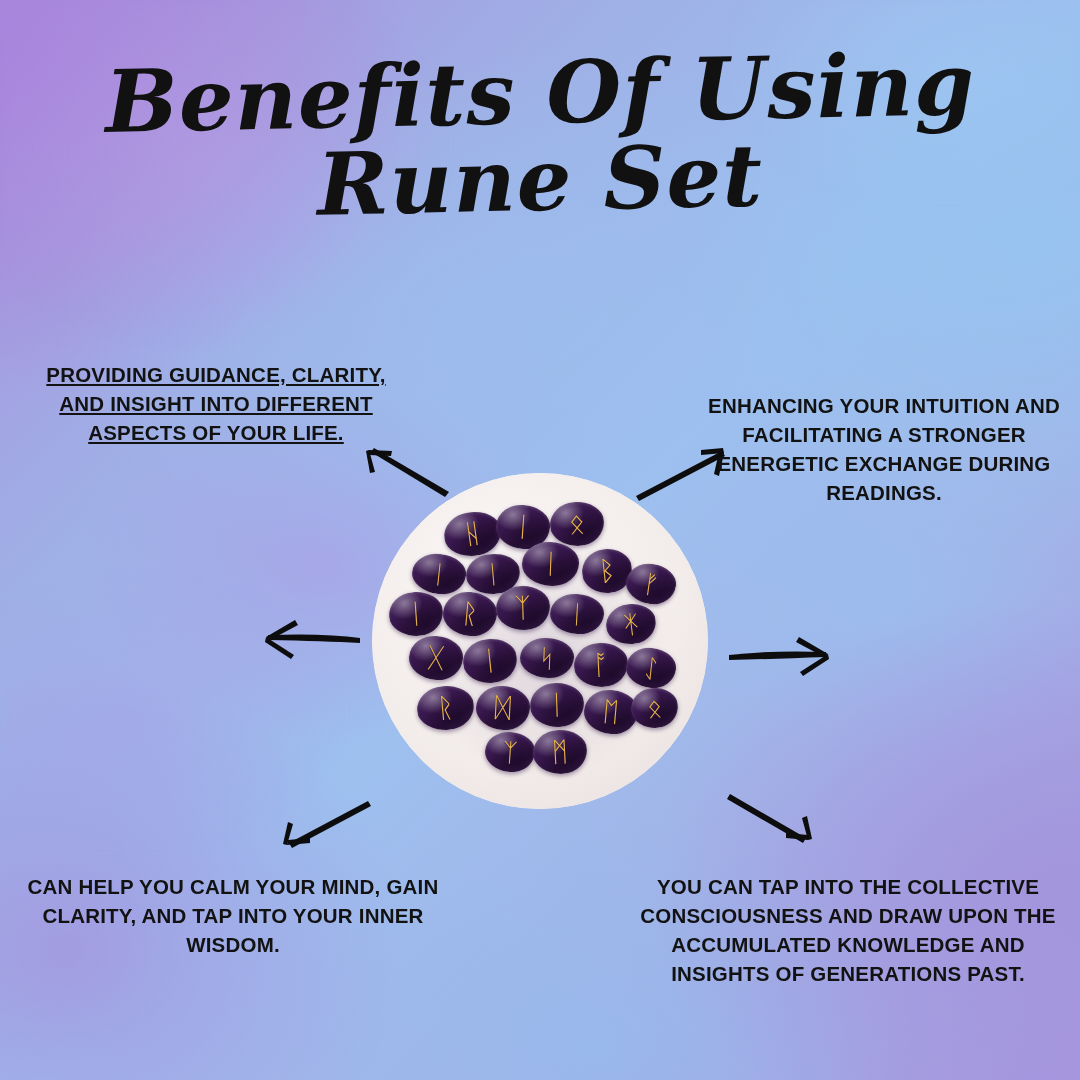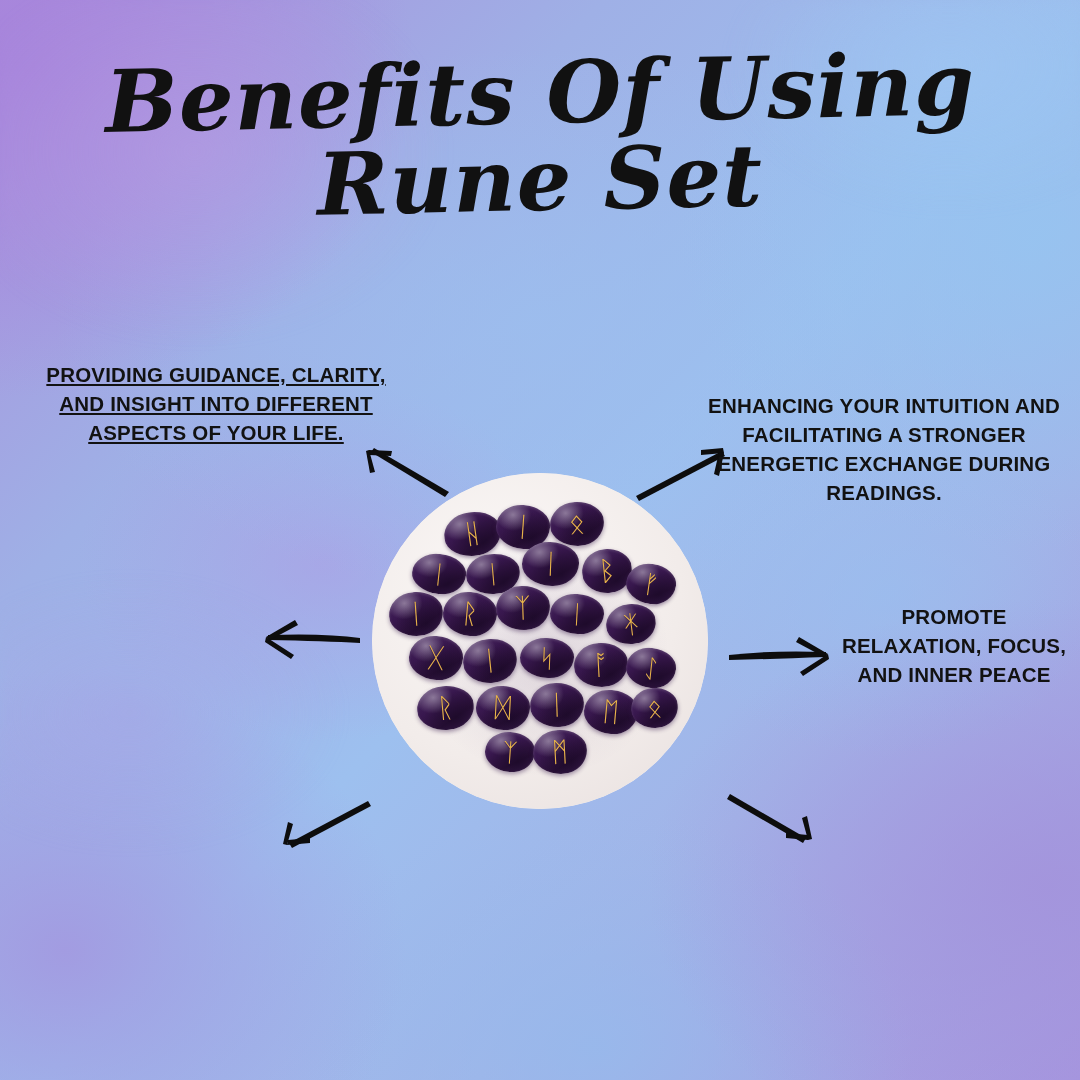--- a/index.html
+++ b/index.html
@@ -251,15 +251,16 @@
       <g>
         <path d="M730,794 L806,838 L803,843 L727,799 Z"></path>
         <path d="M808,840 L786,838 L786,833 L808,835 Z"></path>
         <path d="M808,840 L802,818 L807,816 L812,839 Z"></path>
       </g>
     </g>
   </svg>
 
   <div class="blurb b-tl">PROVIDING GUIDANCE, CLARITY, AND INSIGHT INTO DIFFERENT ASPECTS OF YOUR LIFE.</div>
   <div class="blurb b-tr">ENHANCING YOUR INTUITION AND FACILITATING A STRONGER ENERGETIC EXCHANGE DURING READINGS.</div>
-  <div class="blurb b-mr">PROMOTE RELAXATION, FOCUS, AND INNER PEACE</div>
+  <div class="blurb b-bl">CAN HELP YOU CALM YOUR MIND, GAIN CLARITY, AND TAP INTO YOUR INNER WISDOM.</div>
+  <div class="blurb b-br">YOU CAN TAP INTO THE COLLECTIVE CONSCIOUSNESS AND DRAW UPON THE ACCUMULATED KNOWLEDGE AND INSIGHTS OF GENERATIONS PAST.</div>
 
 </div>
 
 </body></html>

